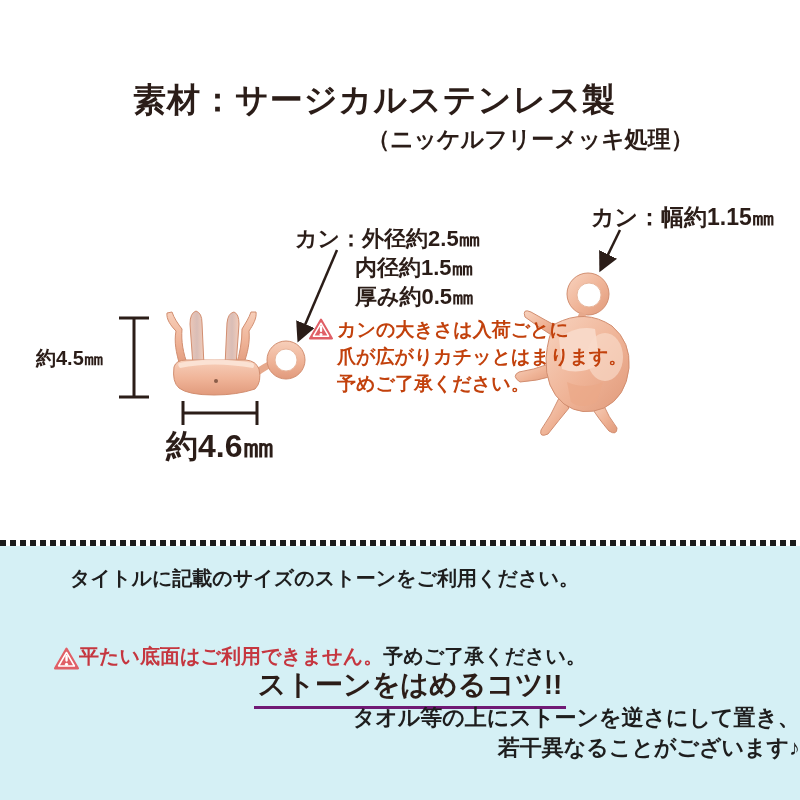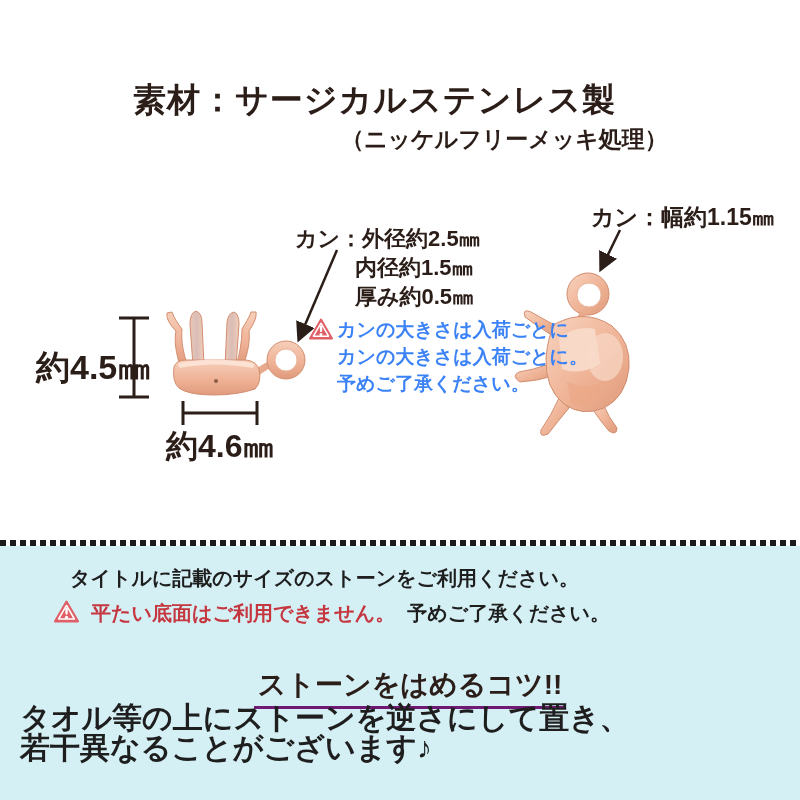--- a/index.html
+++ b/index.html
@@ -4,48 +4,48 @@
 <style>
   html,body{margin:0;padding:0;background:#ffffff;}
   #stage{
     position:relative;width:800px;height:800px;margin:0 auto;background:#ffffff;
     font-family:"Liberation Sans","DejaVu Sans",sans-serif;color:#2b1d18;overflow:hidden;
   }
   .abs{position:absolute;white-space:nowrap;}
   .b{font-weight:700;}
 
   .title{left:133px;top:78px;font-size:33px;letter-spacing:1px;}
-  .subtitle{left:341px;top:124px;font-size:23px;}
+  .subtitle{left:367px;top:124px;font-size:23px;}
 
   .kan-spec{left:295px;top:224px;font-size:22px;line-height:29px;}
   .kan-spec .indent{padding-left:60px;}
   .kan-width{left:591px;top:202px;font-size:23px;}
 
-  .height-label{left:36px;top:345px;font-size:34px;}
+  .height-label{left:36px;top:345px;font-size:20px;}
   .width-label{left:166px;top:425px;font-size:32px;}
 
-  .notice{left:337px;top:316px;font-size:19px;line-height:27px;color:#3b82f6;}
+  .notice{left:337px;top:316px;font-size:19px;line-height:27px;color:#c2410c;}
   .warn-icon{display:inline-block;vertical-align:middle;}
 
   .overlay{left:0;top:0;pointer-events:none;}
 
   .divider{left:0;top:540px;width:800px;height:6px;
     background-image:repeating-linear-gradient(90deg,#1c1c1c 0 6px,transparent 6px 10px);}
   .note-panel{left:0;top:546px;width:800px;height:254px;background:#d5f0f5;}
 
   .note-line{font-size:20px;color:#1e1e1e;}
   .note-1{left:70px;top:565px;}
   .note-2{left:70px;top:597px;}
   .note-2 .ul{display:inline-block;border-bottom:3px solid #1e1e1e;padding-bottom:2px;padding-right:4px;}
-  .note-3{left:54px;top:600px;display:flex;align-items:flex-start;gap:12px;}
+  .note-3{left:54px;top:643px;display:flex;align-items:flex-end;gap:0;}
   .red{color:#c5363f;}
 
   .tips-heading{left:20px;top:666px;width:780px;text-align:center;font-size:28px;}
   .tips-heading .ul{display:inline-block;border-bottom:3px solid #701a75;padding-bottom:2px;padding-left:4px;padding-right:4px;}
-  .tips{left:20px;top:703px;width:780px;text-align:left;font-size:30px;line-height:30px;color:#1e1e1e;}
+  .tips{left:20px;top:703px;width:780px;text-align:right;font-size:22px;line-height:30px;color:#1e1e1e;}
 </style>
 </head>
 <body>
 
 <div id="stage">
 
   <div class="abs b title">素材：サージカルステンレス製</div>
   <div class="abs b subtitle">（ニッケルフリーメッキ処理）</div>
 
   <svg class="abs overlay" width="800" height="560" viewBox="0 0 800 560">
@@ -125,21 +125,21 @@
   <div class="abs b width-label">約4.6㎜</div>
 
   <svg class="abs warn-icon" style="left:309px;top:318px;" width="24" height="22" viewBox="0 0 24 22">
     <path d="M12 1.5 L23 20.5 H1 Z" fill="#e05f66" stroke="#e05f66" stroke-width="2" stroke-linejoin="round"></path>
     <path d="M12 5.2 L19.6 18.2 H4.4 Z" fill="none" stroke="#ffffff" stroke-width="1.5" stroke-linejoin="round"></path>
     <rect x="10.9" y="7.5" width="2.3" height="6.5" rx="1.1" fill="#ffffff"></rect>
     <circle cx="12" cy="16.6" r="1.5" fill="#ffffff"></circle>
   </svg>
   <div class="abs b notice">
     <div>カンの大きさは入荷ごとに</div>
-    <div>カンの大きさは入荷ごとに。</div>
+    <div>爪が広がりカチッとはまります。</div>
     <div>予めご了承ください。</div>
   </div>
 
   <div class="abs divider"></div>
   <div class="abs note-panel"></div>
 
   <div class="abs b note-line note-1">タイトルに記載のサイズのストーンをご利用ください。</div>
   <div class="abs b note-line note-3">
     <svg width="25" height="23" viewBox="0 0 24 22">
       <path d="M12 1.5 L23 20.5 H1 Z" fill="#e05f66" stroke="#e05f66" stroke-width="2" stroke-linejoin="round"></path>

